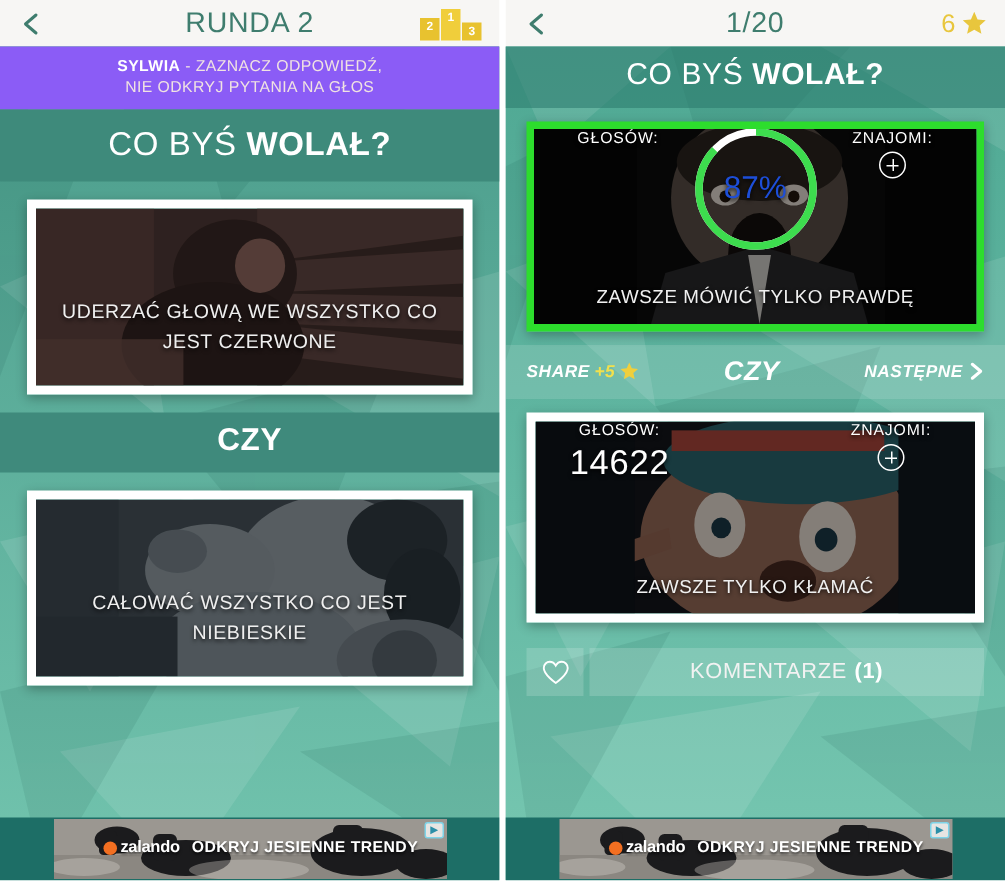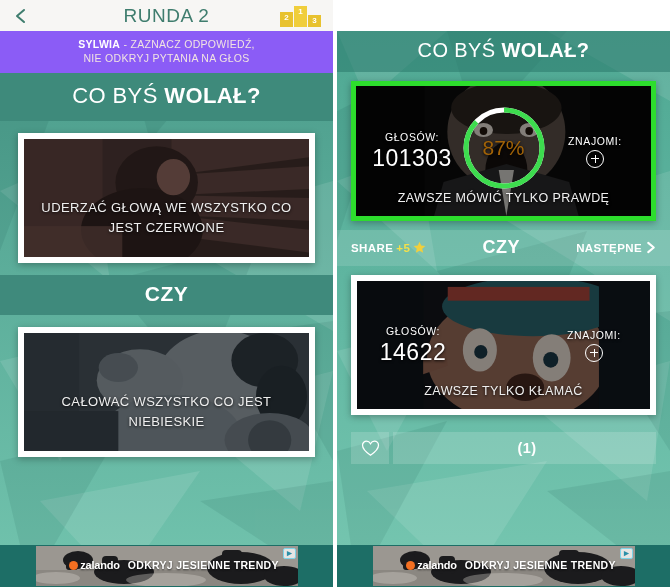--- a/index.html
+++ b/index.html
@@ -85,21 +85,21 @@
   .rcard{
     position:relative; height:140px; overflow:hidden;
     box-shadow:0 2px 7px rgba(0,0,0,.30);
   }
   .rcard.win{ border:5px solid #2ddd2d; }
   .rcard.lose{ border:6px solid #fff; }
   .rcard .photo{ position:absolute; inset:0; }
   .rcard .veil{ position:absolute; inset:0; background:rgba(0,0,0,.45); }
   .rrow{
     position:relative; z-index:3; height:100%;
-    display:flex; align-items:center; justify-content:space-between;
+    display:flex; justify-content:space-between;
     padding:0 14px;
   }
   .rstat{ text-align:center; color:#fff; width:84px; }
   .rstat .lbl{ font-size:10.5px; letter-spacing:.6px; margin-bottom:2px;
                text-shadow:0 1px 3px rgba(0,0,0,.9); }
   .rstat .val{ font-size:23px; font-weight:300; letter-spacing:.5px;
                text-shadow:0 1px 3px rgba(0,0,0,.9); }
   .plus{
     width:18px; height:18px; border-radius:50%; border:1.3px solid #fff;
     margin:3px auto 0; position:relative;
@@ -109,33 +109,33 @@
   }
   .plus::before{ left:4px; right:4px; top:7.5px; height:1.3px; }
   .plus::after{ top:4px; bottom:4px; left:7.5px; width:1.3px; }
   .ring{ position:relative; width:92px; height:92px; margin-top:-6px; }
   .ring svg{ position:absolute; inset:0; }
   .ring span{
     position:absolute; inset:0; display:flex; align-items:center;
     justify-content:center; font-size:21px; font-weight:300;
     text-shadow:0 1px 3px rgba(0,0,0,.9);
   }
-  .ring.green span{ color:#a16207; }
+  .ring.green span{ color:#1d4ed8; }
   .ring.red span{ color:#ef7f86; }
   .rcap{
     position:absolute; left:0; right:0; bottom:11px; z-index:4;
     text-align:center; color:#f0f0f0; font-size:12.5px; letter-spacing:.4px;
     font-weight:300; text-shadow:0 1px 3px rgba(0,0,0,.9);
   }
 
   
   .actionbar{
     background:rgba(255,255,255,.13);
     display:flex; align-items:center; justify-content:space-between;
-    padding:7px 14px 8px; color:#fff;
+    padding:7px 14px 8px; color:#fff;font-style:italic;
   }
   .share{ font-size:11.5px; font-weight:bold; letter-spacing:.4px;
           display:flex; align-items:center; gap:3px; }
   .share .pts{ color:#f2e04c; }
   .ab-czy{ font-size:18px; font-weight:bold; letter-spacing:.5px; }
   .nextbtn{ font-size:11.5px; font-weight:bold; letter-spacing:.4px;
             display:flex; align-items:center; gap:4px; }
 
   
   .commentrow{ display:flex; gap:4px; padding:8px 14px 0; }
@@ -318,20 +318,34 @@
             </svg>
         </div>
       </div>
     </div>
   </div>
 
   <div class="panel-gap"></div>
 
   <div class="panel">
 
+    <div class="topbar">
+      <div class="chev-back">
+        <svg viewBox="0 0 18 18">
+            <polyline points="12,3 5,9 12,15" fill="none" stroke="#3f7d6e" stroke-width="2" stroke-linecap="round" stroke-linejoin="round"></polyline>
+          </svg>
+      </div>
+      <div class="topbar-title">1/20</div>
+      <div class="score">
+        <span>6</span>
+        <svg width="17" height="17" viewBox="0 0 20 20">
+          <polygon points="10,1 12.6,7 19,7.6 14.2,11.9 15.6,18.2 10,15 4.4,18.2 5.8,11.9 1,7.6 7.4,7" fill="#e8c63d"></polygon>
+        </svg>
+      </div>
+    </div>
 
     <div class="bg">
       <svg viewBox="0 0 333 556" preserveAspectRatio="none">
         <defs>
           <linearGradient id="rg" x1="0" y1="0" x2="0" y2="1">
             <stop offset="0" stop-color="#4fa893"></stop>
               <stop offset=".55" stop-color="#63b8a3"></stop>
               <stop offset="1" stop-color="#77c7b1"></stop>
           </linearGradient>
         </defs>
@@ -377,21 +391,20 @@
               <polygon points="92,96 158,78 224,96 234,130 82,130" fill="#2a2a2c"></polygon>
               <polygon points="150,84 158,130 166,84" fill="#d8d5cf"></polygon>
               <rect x="0" y="0" width="72" height="130" fill="#060606"></rect>
               <rect x="246" y="0" width="64" height="130" fill="#070707"></rect>
             </svg>
           </div>
           <div class="veil"></div>
           <div class="rrow">
             <div class="rstat">
               <div class="lbl">GŁOSÓW:</div>
-              <div class="val">101303</div>
             </div>
             <div class="ring green">
               <svg viewBox="0 0 92 92">
                 <circle cx="46" cy="46" r="38" fill="none" stroke="#ffffff" stroke-width="5"></circle>
                 <circle cx="46" cy="46" r="38" fill="none" stroke="#3ddc4e" stroke-width="5" stroke-dasharray="207.7 238.8" stroke-dashoffset="0" transform="rotate(-90 46 46)" stroke-linecap="butt"></circle>
               </svg>
               <span>87%</span>
             </div>
             <div class="rstat">
               <div class="lbl">ZNAJOMI:</div>
@@ -452,20 +465,21 @@
         </div>
       </div>
 
       <div class="commentrow">
         <div class="heartbtn">
           <svg width="19" height="17" viewBox="0 0 22 20">
             <path d="M11 18 C11 18 1.6 11.6 1.6 6.3 C1.6 3.3 3.9 1.4 6.3 1.4 C8.2 1.4 10 2.6 11 4.4 C12 2.6 13.8 1.4 15.7 1.4 C18.1 1.4 20.4 3.3 20.4 6.3 C20.4 11.6 11 18 11 18 Z" fill="none" stroke="#ffffff" stroke-width="1.5"></path>
           </svg>
         </div>
         <div class="commentbtn">
+          <span>KOMENTARZE</span>
             <b>(1)</b>
         </div>
       </div>
     </div>
 
     <div class="ad">
       <div class="adinner">
         <svg viewBox="0 0 262 40" preserveAspectRatio="none" style="position:absolute;inset:0;width:100%;height:100%">
           <rect width="262" height="40" fill="#9b9791"></rect>
           <rect y="24" width="262" height="16" fill="#8b8781"></rect>

